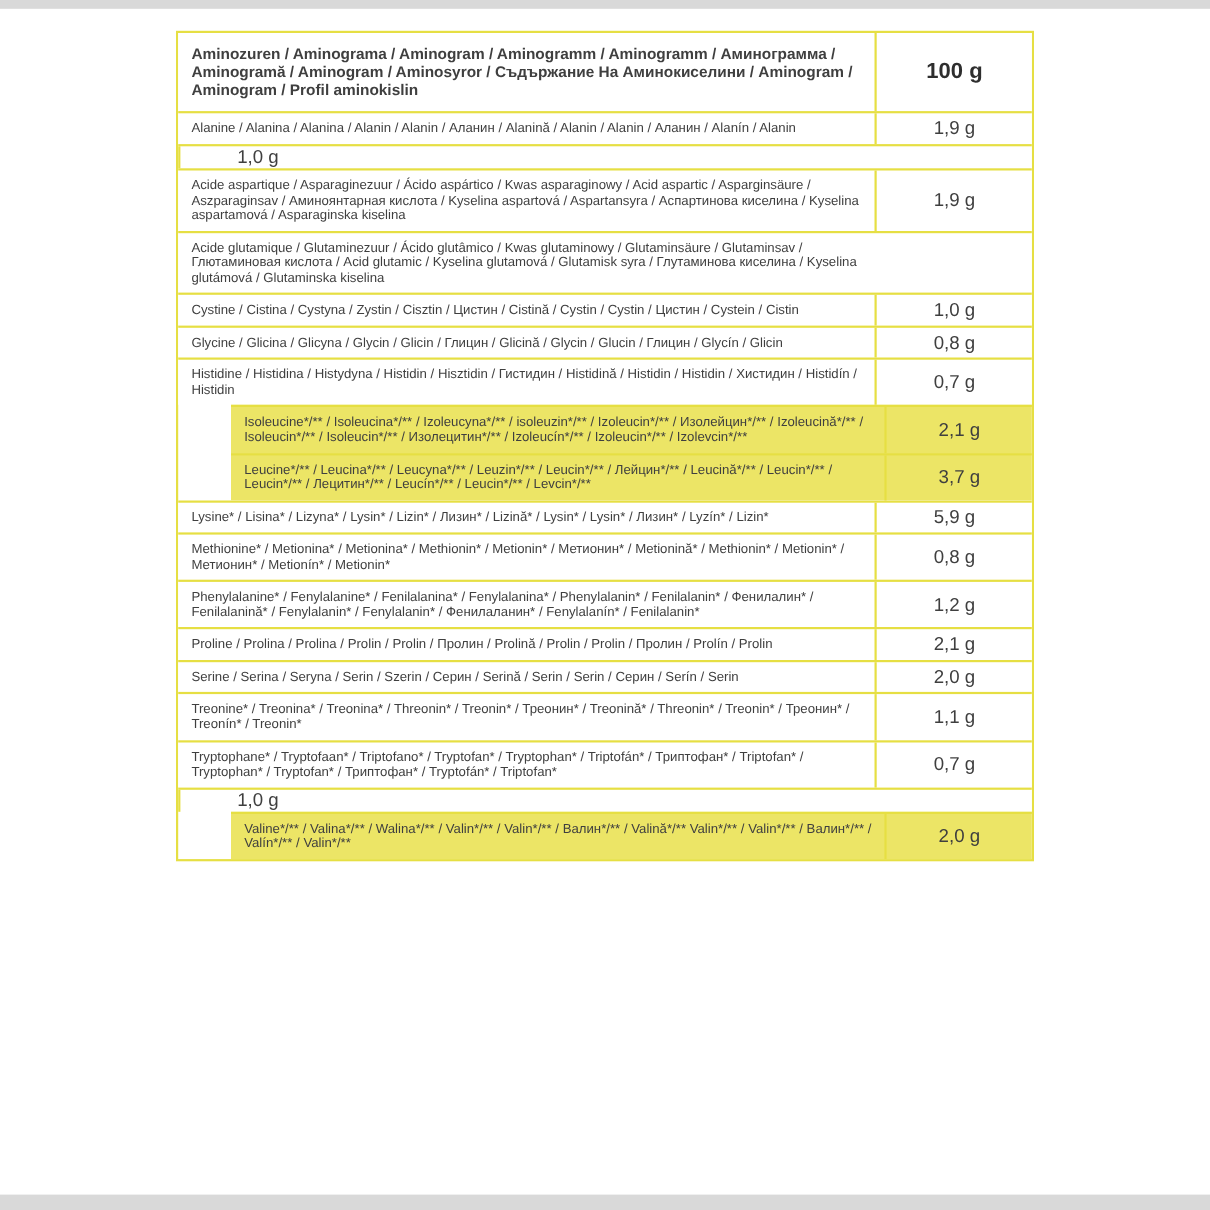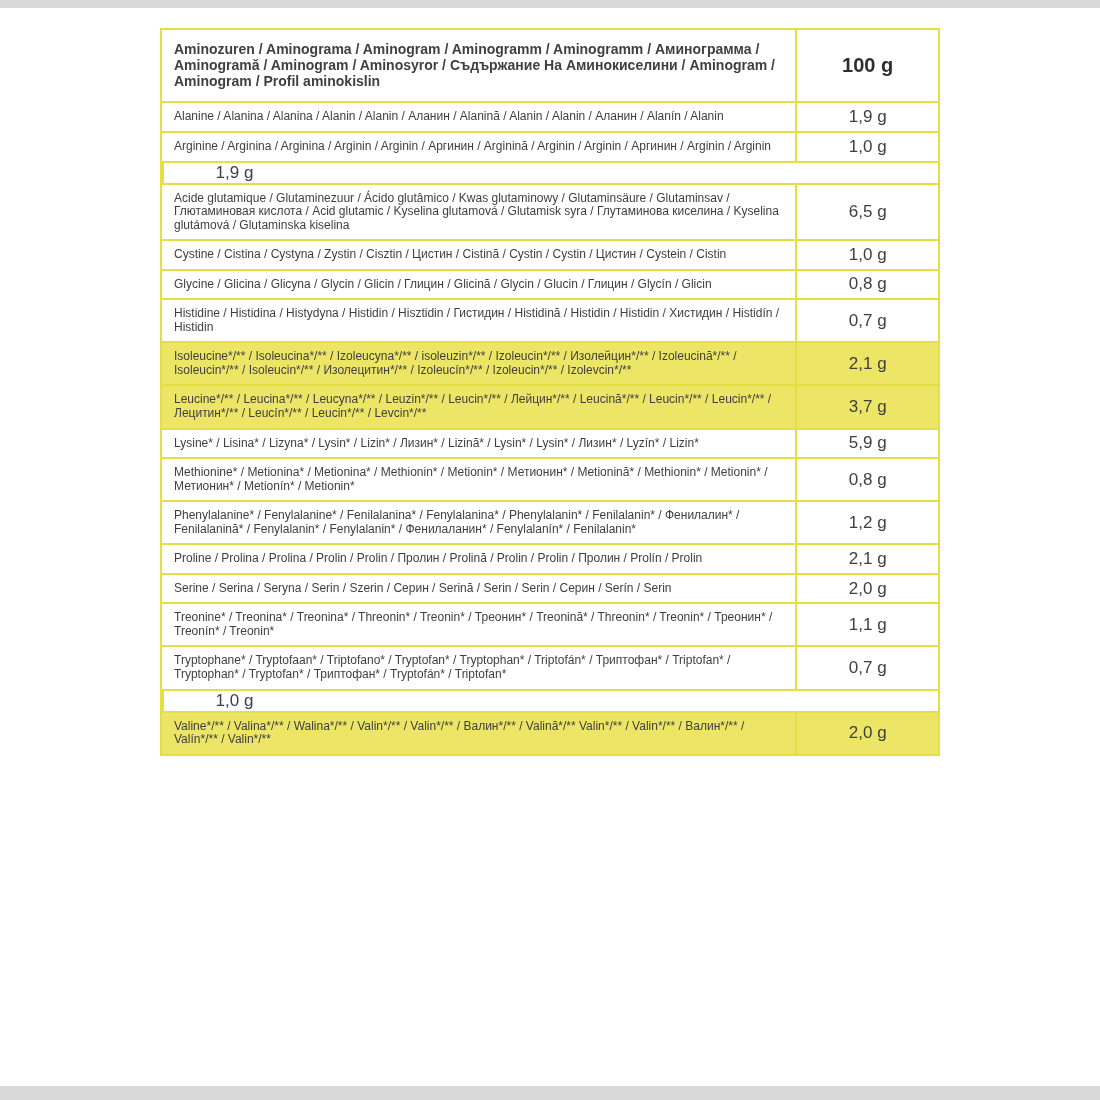--- a/index.html
+++ b/index.html
@@ -23,21 +23,21 @@
     border: 2px solid var(--border, #e6df43);
     background: #ffffff;
     box-sizing: border-box;
   }
   .row {
     display: flex;
     border-top: 2px solid var(--border, #e6df43);
     background: #ffffff;
   }
   .row:first-child { border-top: none; }
-  .row.highlight { background: var(--highlight, #ece566); }
+  .row.highlight { background: var(--highlight, #ece566); margin-left: 48px; }
   .cell {
     box-sizing: border-box;
     color: var(--text, #3f3f3f);
   }
   .cell.label {
     width: 635px;
     padding: 7px 8px 7px 12px;
     font-size: 12px;
     line-height: 1.13;
   }
@@ -70,29 +70,28 @@
   <div class="row header">
     <div class="cell label">Aminozuren / Aminograma / Aminogram / Aminogramm / Aminogramm / Аминограмма / Aminogramă / Aminogram / Aminosyror / Съдържание На Аминокиселини / Aminogram / Aminogram / Profil aminokislin</div>
     <div class="cell value">100 g</div>
   </div>
 
 <div class="row">
       <div class="cell label">Alanine / Alanina / Alanina / Alanin / Alanin / Аланин / Alanină / Alanin / Alanin / Аланин / Alanín / Alanin</div>
       <div class="cell value">1,9 g</div>
     </div>
     <div class="row">
-      <div class="cell label">Arginine / Arginina / Arginina / Arginin / Arginin / Аргинин / Arginină / Arginin / Arginin / Аргинин / Arginin / Arginin</div>
       <div class="cell value">1,0 g</div>
     </div>
     <div class="row">
+      <div class="cell label">Acide aspartique / Asparaginezuur / Ácido aspártico / Kwas asparaginowy / Acid aspartic / Asparginsäure / Aszparaginsav / Аминоянтарная кислота / Kyselina aspartová / Aspartansyra / Аспартинова киселина / Kyselina aspartamová / Asparaginska kiselina</div>
       <div class="cell value">1,9 g</div>
     </div>
     <div class="row">
       <div class="cell label">Acide glutamique / Glutaminezuur / Ácido glutâmico / Kwas glutaminowy / Glutaminsäure / Glutaminsav / Глютаминовая кислота / Acid glutamic / Kyselina glutamová / Glutamisk syra / Глутаминова киселина / Kyselina glutámová / Glutaminska kiselina</div>
-      <div class="cell value">6,5 g</div>
     </div>
     <div class="row">
       <div class="cell label">Cystine / Cistina / Cystyna / Zystin / Cisztin / Цистин / Cistină / Cystin / Cystin / Цистин / Cystein / Cistin</div>
       <div class="cell value">1,0 g</div>
     </div>
     <div class="row">
       <div class="cell label">Glycine / Glicina / Glicyna / Glycin / Glicin / Глицин / Glicină / Glycin / Glucin / Глицин / Glycín / Glicin</div>
       <div class="cell value">0,8 g</div>
     </div>
     <div class="row">

